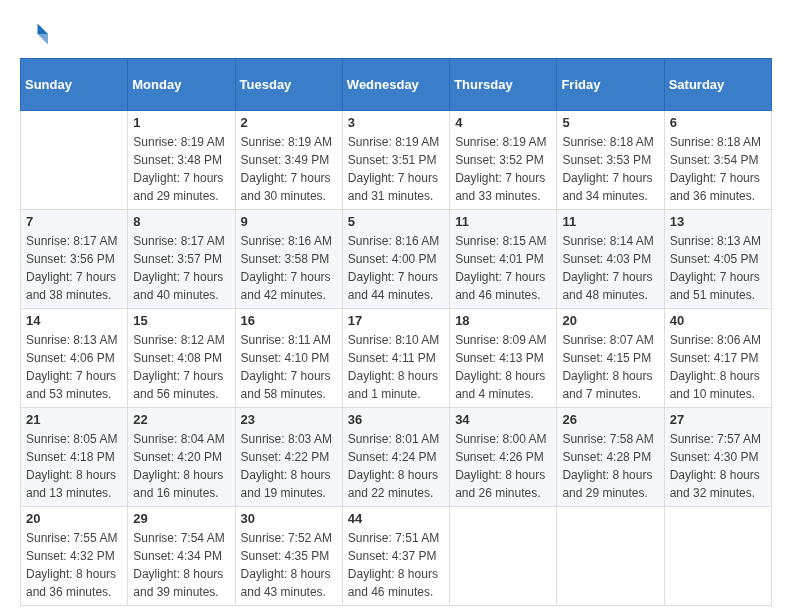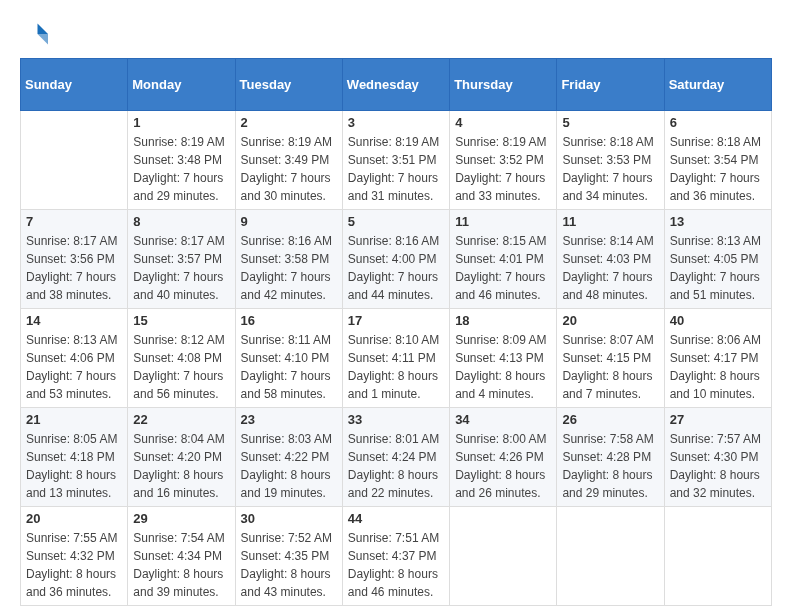--- a/index.html
+++ b/index.html
@@ -213,21 +213,21 @@
         </td>
         <td>
           <span class="day-number">22</span>
           <div class="day-info">Sunrise: 8:04 AM<br>Sunset: 4:20 PM<br>Daylight: 8 hours<br>and 16 minutes.</div>
         </td>
         <td>
           <span class="day-number">23</span>
           <div class="day-info">Sunrise: 8:03 AM<br>Sunset: 4:22 PM<br>Daylight: 8 hours<br>and 19 minutes.</div>
         </td>
         <td>
-          <span class="day-number">33</span>
+          <span class="day-number">36</span>
           <div class="day-info">Sunrise: 8:01 AM<br>Sunset: 4:24 PM<br>Daylight: 8 hours<br>and 22 minutes.</div>
         </td>
         <td>
           <span class="day-number">34</span>
           <div class="day-info">Sunrise: 8:00 AM<br>Sunset: 4:26 PM<br>Daylight: 8 hours<br>and 26 minutes.</div>
         </td>
         <td>
           <span class="day-number">26</span>
           <div class="day-info">Sunrise: 7:58 AM<br>Sunset: 4:28 PM<br>Daylight: 8 hours<br>and 29 minutes.</div>
         </td>

